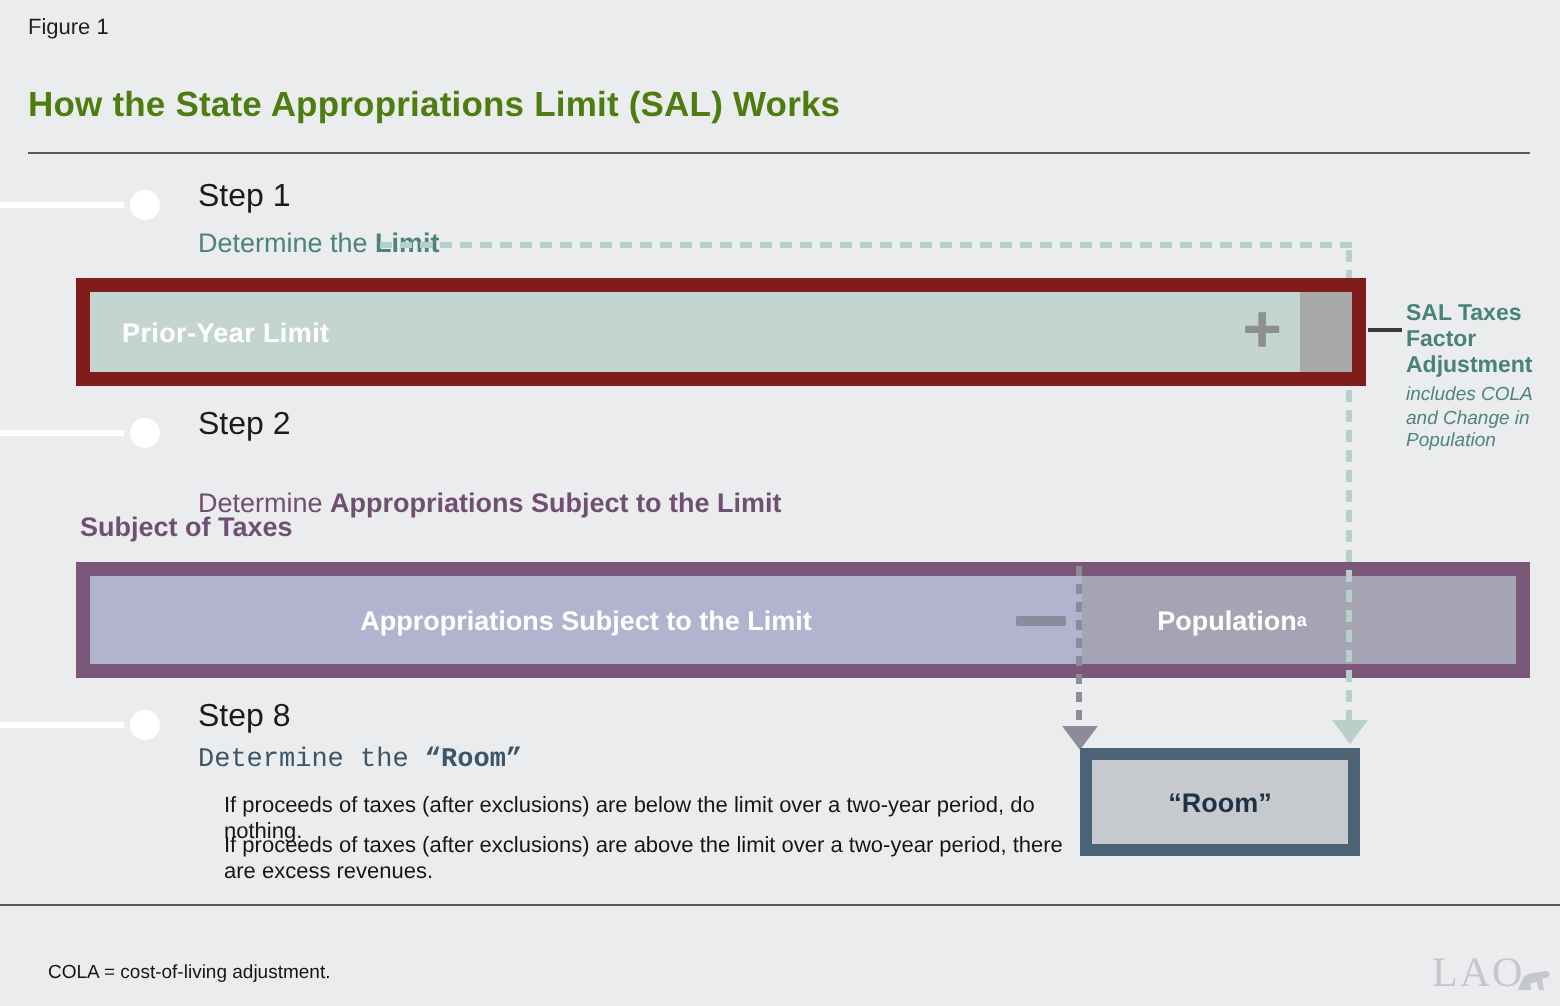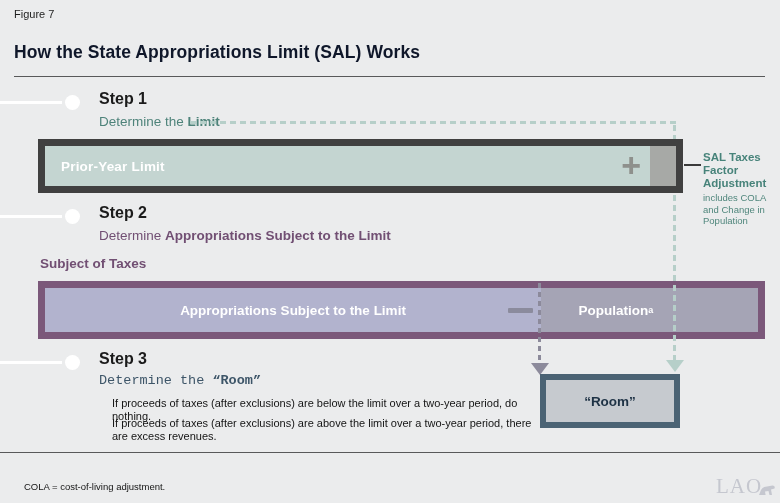--- a/index.html
+++ b/index.html
@@ -2,59 +2,59 @@
 <html><head>
 <meta charset="utf-8">
 <style>
   html,body{margin:0;padding:0;}
   body{font-family:"Liberation Sans","DejaVu Sans",sans-serif;}
   #figure{position:relative;width:780px;height:503px;background:#ebeced;overflow:hidden;}
   .abs{position:absolute;}
 
   
   .figure-label{left:14px;top:8px;font-size:11px;color:#1e1e1e;}
-  .title{left:14px;top:42px;font-size:17.5px;font-weight:bold;color:#0f172a;letter-spacing:.1px;}
+  .title{left:14px;top:42px;font-size:17.5px;font-weight:bold;color:#4d7c0f;letter-spacing:.1px;}
   .title-rule{left:14px;top:76px;width:751px;height:1px;background:#58595a;}
   .bottom-rule{left:0;top:452px;width:780px;height:1px;background:#58595a;}
 
   
   .marker-line{left:0;width:62px;height:3px;background:#ffffff;}
   .marker-dot{left:65px;width:15px;height:15px;border-radius:50%;background:#ffffff;}
-  .step-label{left:99px;font-size:16px;font-weight:bold;color:#1b1b1b;}
+  .step-label{left:99px;font-size:16px;font-weight:normal;color:#1b1b1b;}
   .step-sub{left:99px;font-size:13.5px;}
   .sub-teal{color:#4e837a;}
   .sub-purple{color:#714f73;}
   .sub-slate{color:#3d5568;font-family:Liberation Mono, monospace;}
   .step-sub b{font-weight:bold;}
 
   
   .hdash-teal{left:190px;top:121px;width:486px;height:3px;z-index:2;
     background:repeating-linear-gradient(90deg,#b6cfc9 0 6px,rgba(0,0,0,0) 6px 10px);}
   .vdash-teal{left:673px;top:125px;width:3px;height:236px;z-index:2;
     background:repeating-linear-gradient(180deg,#b6cfc9 0 6px,rgba(0,0,0,0) 6px 10px);}
   .arrow-teal{left:666px;top:360px;width:0;height:0;z-index:2;
     border-left:9px solid rgba(0,0,0,0);border-right:9px solid rgba(0,0,0,0);border-top:12px solid #b6cfc9;}
   .vdash-gray{left:538px;top:283px;width:3px;height:80px;z-index:2;
     background:repeating-linear-gradient(180deg,#8c8a9b 0 5px,rgba(0,0,0,0) 5px 9px);}
   .arrow-gray{left:531px;top:363px;width:0;height:0;z-index:2;
     border-left:9px solid rgba(0,0,0,0);border-right:9px solid rgba(0,0,0,0);border-top:12px solid #8c8a9b;}
 
   
-  .box1{left:38px;top:139px;width:645px;height:54px;background:#404040;z-index:3;}
+  .box1{left:38px;top:139px;width:645px;height:54px;background:#7f1d1d;z-index:3;}
   .box1-inner{left:7px;top:7px;right:7px;bottom:7px;background:#c4d5d1;}
   .box1-label{left:23px;top:0;bottom:0;display:flex;align-items:center;
     font-size:13.5px;font-weight:bold;color:#ffffff;letter-spacing:.2px;}
   .box1-gray-seg{right:7px;top:7px;bottom:7px;width:26px;background:#a7a9a6;}
   .plus-sign{right:42px;top:6px;font-size:34px;font-weight:bold;color:#8e908c;line-height:40px;}
 
   
   .sal-connector{left:684px;top:164px;width:17px;height:2px;background:#3a3a3a;}
   .sal-title{left:703px;top:151px;width:76px;font-size:11.5px;line-height:13px;
     font-weight:bold;color:#47837a;}
-  .sal-sub{left:703px;top:192px;width:78px;font-size:9.5px;line-height:11.5px;color:#4f867c;}
+  .sal-sub{left:703px;top:192px;width:78px;font-size:9.5px;line-height:11.5px;color:#4f867c;font-style:italic;}
 
   
   .proceeds-label{left:40px;top:256px;font-size:13.5px;font-weight:bold;color:#714f73;}
   .box2{left:38px;top:281px;width:727px;height:58px;background:#7b587a;z-index:1;}
   .box2-inner{left:7px;top:7px;right:7px;bottom:7px;background:#b2b3ce;}
   .box2-label{left:7px;top:7px;bottom:7px;width:496px;display:flex;align-items:center;
     justify-content:center;font-size:13.5px;font-weight:bold;color:#ffffff;}
   .minus-sign{left:470px;top:27px;width:25px;height:5px;background:#8b8b9d;border-radius:1px;}
   .excl-seg{left:503px;top:7px;bottom:7px;width:217px;background:#a5a4b5;}
   .excl-label{left:503px;top:7px;bottom:7px;width:150px;display:flex;align-items:center;
@@ -75,21 +75,21 @@
   
   .logo{left:716px;top:474px;font-family:"Liberation Serif","DejaVu Serif",serif;
     font-size:21px;color:#c5c7cf;letter-spacing:1px;display:flex;align-items:flex-end;}
   .logo svg{margin-left:-4px;margin-bottom:3px;}
 </style>
 </head>
 <body>
 
 <div id="figure">
 
-  <div class="abs figure-label">Figure 7</div>
+  <div class="abs figure-label">Figure 1</div>
   <div class="abs title">How the State Appropriations Limit (SAL) Works</div>
   <div class="abs title-rule"></div>
 
   <div class="abs marker-line" style="top:101px;"></div>
   <div class="abs marker-dot" style="top:95px;"></div>
   <div class="abs step-label" style="top:90px;">Step 1</div>
   <div class="abs step-sub sub-teal" style="top:114px;"><span>Determine the </span><b>Limit</b></div>
 
   <div class="abs hdash-teal"></div>
   <div class="abs vdash-teal"></div>
@@ -102,40 +102,40 @@
     <div class="abs plus-sign">+</div>
   </div>
 
   <div class="abs sal-connector"></div>
   <div class="abs sal-title">SAL Taxes Factor Adjustment</div>
   <div class="abs sal-sub">includes COLA and Change in Population</div>
 
   <div class="abs marker-line" style="top:215px;"></div>
   <div class="abs marker-dot" style="top:209px;"></div>
   <div class="abs step-label" style="top:204px;">Step 2</div>
-  <div class="abs step-sub sub-purple" style="top:228px;"><span>Determine </span><b>Appropriations Subject to the Limit</b></div>
+  <div class="abs step-sub sub-purple" style="top:244px;"><span>Determine </span><b>Appropriations Subject to the Limit</b></div>
   <div class="abs proceeds-label">Subject of Taxes</div>
 
   <div class="abs box2">
     <div class="abs box2-inner"></div>
     <div class="abs excl-seg"></div>
     <div class="abs box2-label">Appropriations Subject to the Limit</div>
     <div class="abs minus-sign"></div>
     <div class="abs excl-label">
         <span>Population</span>
         <sup>a</sup>
       </div>
   </div>
 
   <div class="abs vdash-gray"></div>
   <div class="abs arrow-gray"></div>
 
   <div class="abs marker-line" style="top:361px;"></div>
   <div class="abs marker-dot" style="top:355px;"></div>
-  <div class="abs step-label" style="top:350px;">Step 3</div>
+  <div class="abs step-label" style="top:350px;">Step 8</div>
   <div class="abs step-sub sub-slate" style="top:373px;"><span>Determine the </span><b>“Room”</b></div>
   <div class="abs body-text" style="top:397px;width:440px;">If proceeds of taxes (after exclusions) are below the limit over a two-year period, do nothing.</div>
   <div class="abs body-text" style="top:417px;width:428px;">If proceeds of taxes (after exclusions) are above the limit over a two-year period, there are excess revenues.</div>
 
   <div class="abs room-box">“Room”</div>
 
   <div class="abs bottom-rule"></div>
   <div class="abs footnote2">COLA = cost-of-living adjustment.</div>
 
   <div class="abs logo">

